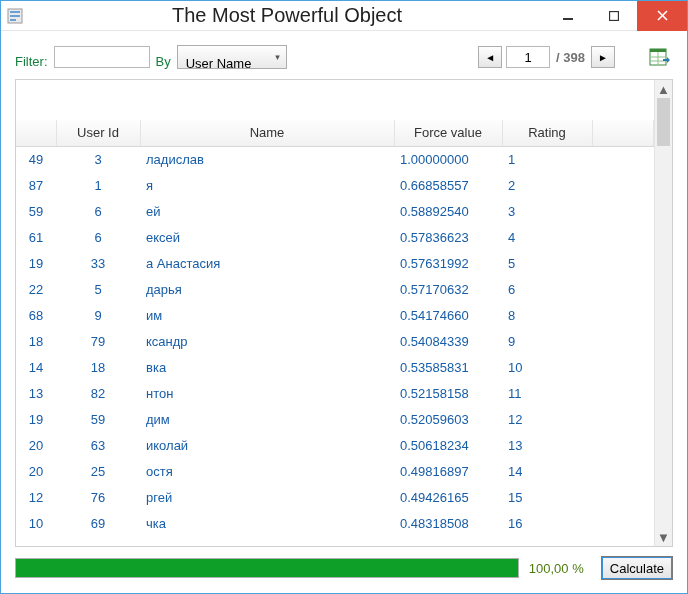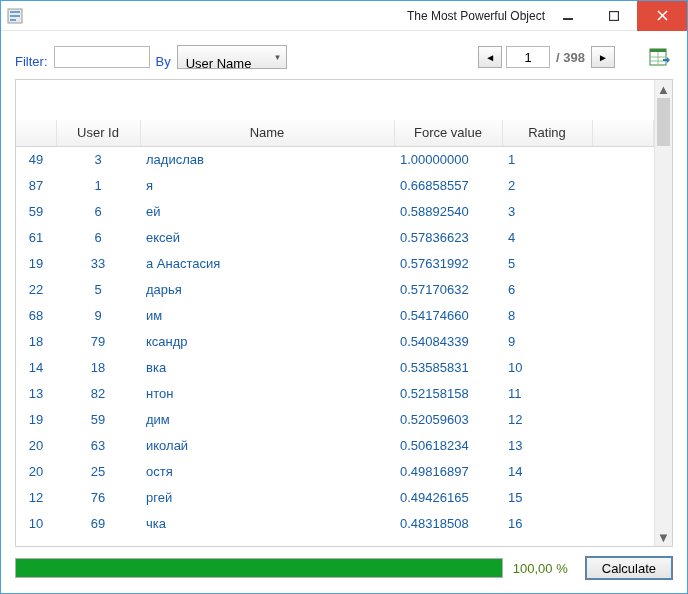--- a/index.html
+++ b/index.html
@@ -2,31 +2,31 @@
 <html><head>
 <meta charset="utf-8">
 <style>
 * { box-sizing: border-box; margin: 0; padding: 0; font-family: "Segoe UI", Tahoma, sans-serif; font-size: 13px; }
 html, body { width: 688px; height: 594px; overflow: hidden; background: #fff; }
 
 .window { width: 688px; height: 594px; border: 1px solid #4aa3df; display: flex; flex-direction: column; box-shadow: 0 0 6px rgba(0,0,0,0.15); }
 
 .titlebar { height: 30px; background: #fff; display: flex; align-items: center; border-bottom: 1px solid #e6e6e6; }
 .titlebar .win-icon { width: 28px; display: flex; align-items: center; justify-content: center; }
-.titlebar .title { flex: 1; text-align: right; font-size: 12px; color: #222; }
+.titlebar .title { flex: 1; text-align: center; font-size: 20px; color: #222; }
 .win-controls { display: flex; height: 30px; }
 .win-btn { width: 46px; height: 30px; display: flex; align-items: center; justify-content: center; color: #333; cursor: pointer; }
 .win-btn.min { background: transparent; }
 .win-btn.max { background: transparent; }
 .win-btn.close { background: #e04b3a; color: #fff; width: 50px; }
 
 .content { flex: 1; padding: 12px 14px 12px 14px; display: flex; flex-direction: column; gap: 8px; }
 
 .toolbar { display: flex; align-items: center; gap: 6px; height: 28px; }
-.toolbar .lbl { color: #1d4ed8; margin-top: 8px; }
+.toolbar .lbl { color: #15803d; margin-top: 8px; }
 .filter-input { width: 96px; height: 22px; border: 1px solid #b8b8b8; padding: 0 4px; }
 .by-select { height: 24px; min-width: 110px; border: 1px solid #adadad; background: linear-gradient(#fefefe,#e9e9e9); padding: 12px 22px 0 8px; position: relative; display: inline-flex; align-items: center; cursor: pointer; }
 .by-select .caret { position: absolute; right: 6px; top: 50%; transform: translateY(-50%); font-size: 9px; color: #555; }
 .spacer { flex: 1; }
 
 .pager { display: flex; align-items: center; gap: 4px; }
 .pg-btn { width: 24px; height: 22px; border: 1px solid #adadad; background: linear-gradient(#fefefe,#e6e6e6); display: flex; align-items: center; justify-content: center; cursor: pointer; }
 .page-input { width: 44px; height: 22px; border: 1px solid #b8b8b8; text-align: center; }
 .page-total { color: #737373; padding: 0 2px; font-weight: bold; }
 
@@ -51,21 +51,21 @@
 
 .vscroll { width: 18px; background: #f1f1f1; position: relative; border-left: 1px solid #e4e4e4; }
 .vscroll .vs-btn { height: 18px; display: flex; align-items: center; justify-content: center; color: #666; font-size: 9px; cursor: pointer; }
 .vscroll .track { position: absolute; top: 18px; bottom: 18px; left: 0; right: 0; }
 .vscroll .thumb { position: absolute; left: 2px; right: 2px; top: 0; height: 48px; background: #cfcfcf; border-radius: 0; }
 
 .footer { display: flex; align-items: center; gap: 10px; height: 26px; }
 .progress { flex: 1; height: 20px; border: 1px solid #b0b0b0; position: relative; background: #fff; overflow: hidden; }
 .progress .fill { position: absolute; left: 0; top: 0; bottom: 0; width: 100%; background: #0d9f28; }
 .pct { color: #4d7c0f; min-width: 62px; }
-.calc-btn { height: 24px; padding: 0 16px; border: 1px solid #7a7a7a; background: linear-gradient(#f7f7f7,#e4e4e4); cursor: pointer; box-shadow: 0 0 0 1px #3a90d8 inset; }
+.calc-btn { height: 24px; padding: 0 8px; border: 1px solid #7a7a7a; background: linear-gradient(#f7f7f7,#e4e4e4); cursor: pointer; box-shadow: 0 0 0 1px #3a90d8 inset; }
 </style>
 </head>
 <body>
 
 <div class="window">
 
   <div class="titlebar">
     <div class="win-icon">
       <svg width="16" height="16" viewBox="0 0 16 16">
           <rect x="1" y="1" width="14" height="14" fill="#eaeaea" stroke="#9a9a9a"></rect>

